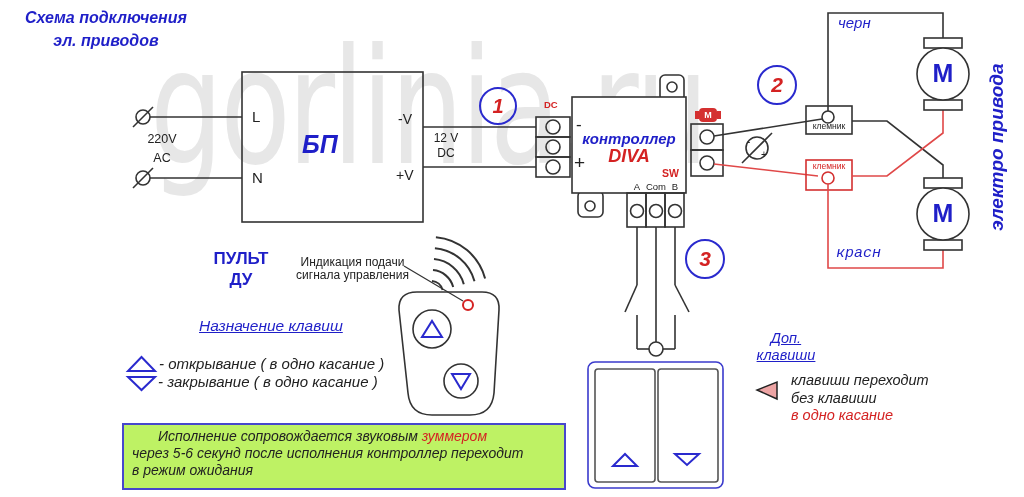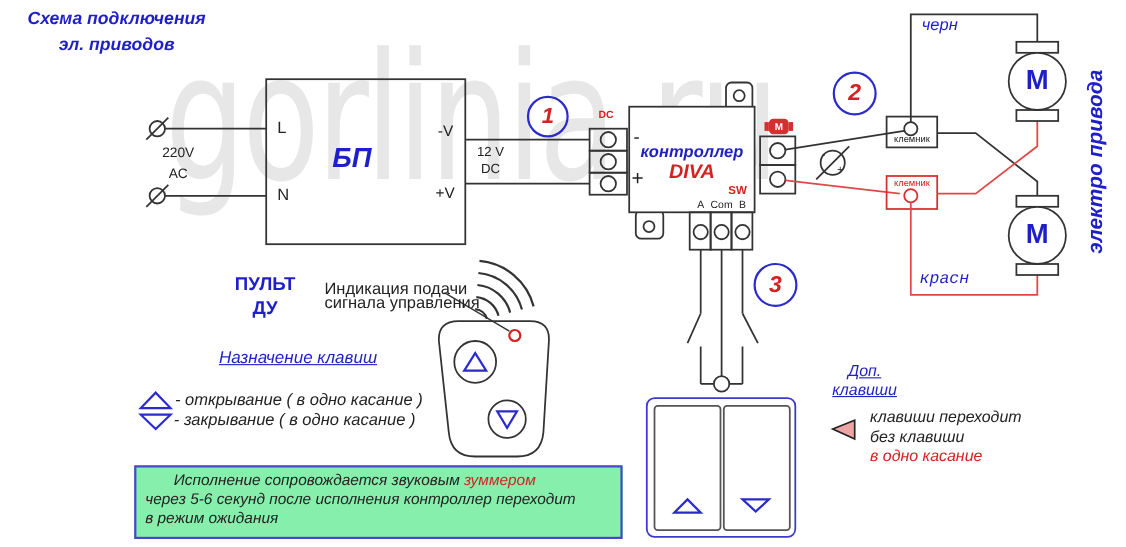--- a/index.html
+++ b/index.html
@@ -15,21 +15,21 @@
   .it{font-style:italic;}
   .b{font-weight:bold;}
   .ctr{text-align:center;}
   .u{text-decoration:underline;}
   .marker{position:absolute;z-index:2;border:2px solid #2a2ace;border-radius:50%;
           color:#d42222;font-style:italic;font-weight:bold;display:flex;
           align-items:center;justify-content:center;background:transparent;}
   .micon{position:absolute;z-index:2;background:#d43030;color:#fff;border-radius:4px;
          font-size:9px;font-weight:bold;display:flex;align-items:center;justify-content:center;}
   #note-box{position:absolute;left:122px;top:423px;width:426px;height:60px;z-index:2;
-            border:2px solid #4747cc;background:#86efac;font-size:14px;font-style:italic;
+            border:2px solid #4747cc;background:#bef264;font-size:14px;font-style:italic;
             color:#222;padding:3px 6px 0 8px;line-height:17px;}
   #note-l1{text-indent:26px;}
 </style>
 </head>
 <body>
 
 <div id="stage">
 
   <div id="wm">gorlinia.ru</div>
 
@@ -216,21 +216,21 @@
   <div class="txt blue b ctr" style="left:926px;top:59px;width:34px;font-size:25px;">M</div>
   <div class="txt blue b ctr" style="left:926px;top:199px;width:34px;font-size:25px;">M</div>
 
   <div class="txt blue b it ctr" style="left:912px;top:136px;width:170px;font-size:19px;transform:rotate(-90deg);transform-origin:center;">электро привода</div>
 
   <div class="txt blue b ctr" style="left:206px;top:248px;width:70px;font-size:17px;line-height:21px;">
     <div>ПУЛЬТ</div>
     <div>ДУ</div>
   </div>
 
-  <div class="txt ctr" style="left:295px;top:256px;width:115px;font-size:15px;line-height:13px;text-align:right;">
+  <div class="txt ctr" style="left:295px;top:256px;width:115px;font-size:12px;line-height:13px;">
     <div>Индикация подачи</div>
     <div>сигнала управления</div>
   </div>
 
   <div class="txt blue it u" style="left:199px;top:317px;font-size:15.5px;">Назначение клавиш</div>
   <div class="txt it" style="left:159px;top:355px;font-size:15px;">- открывание ( в одно касание )</div>
   <div class="txt it" style="left:158px;top:373px;font-size:15px;">- закрывание ( в одно касание )</div>
 
   <div id="note-box">
     <div id="note-l1"><span>Исполнение сопровождается звуковым</span> <span class="red">зуммером</span></div>

